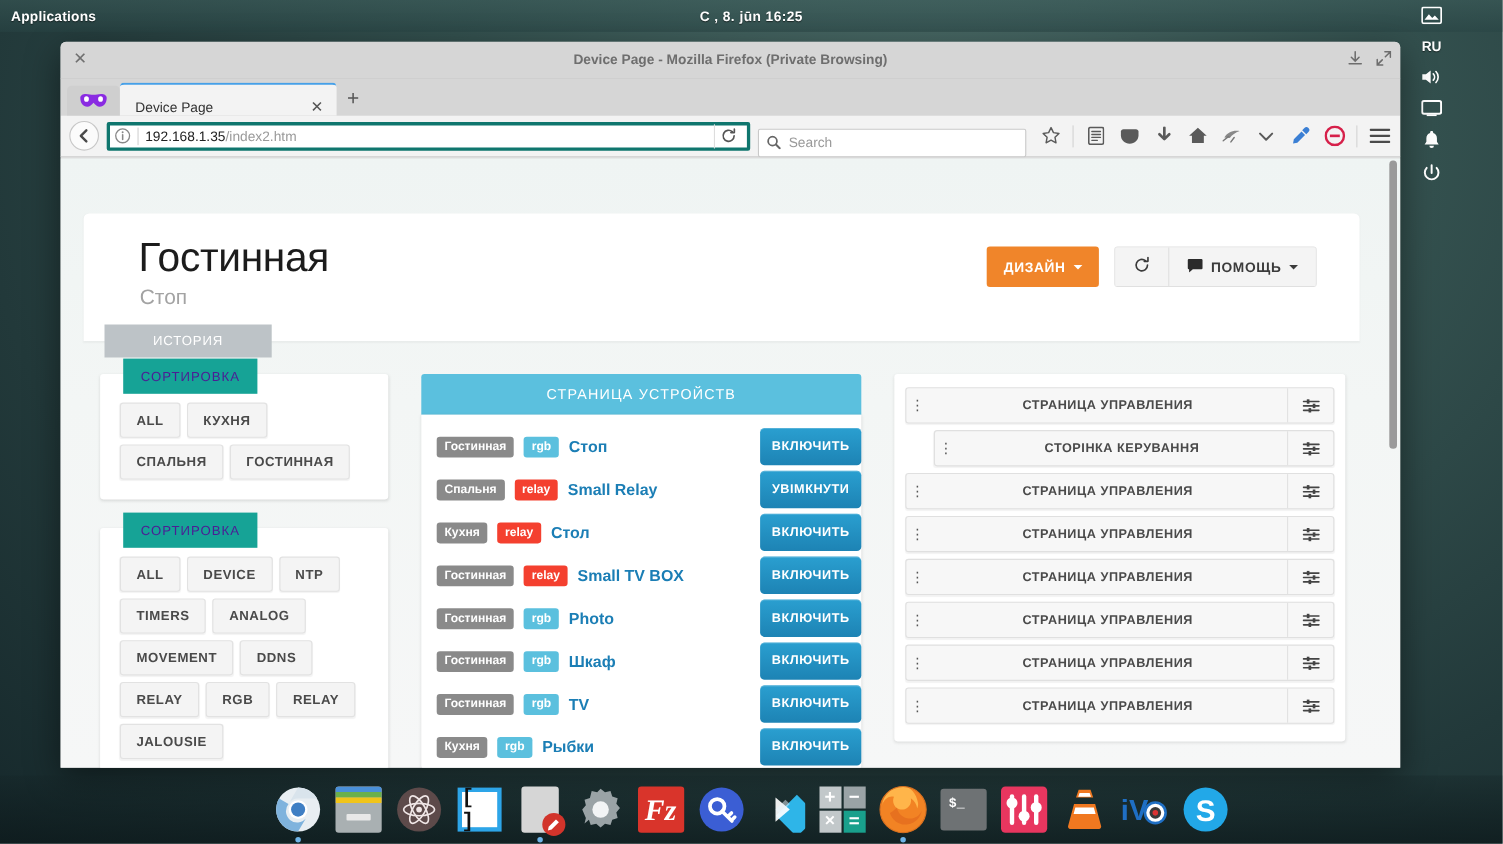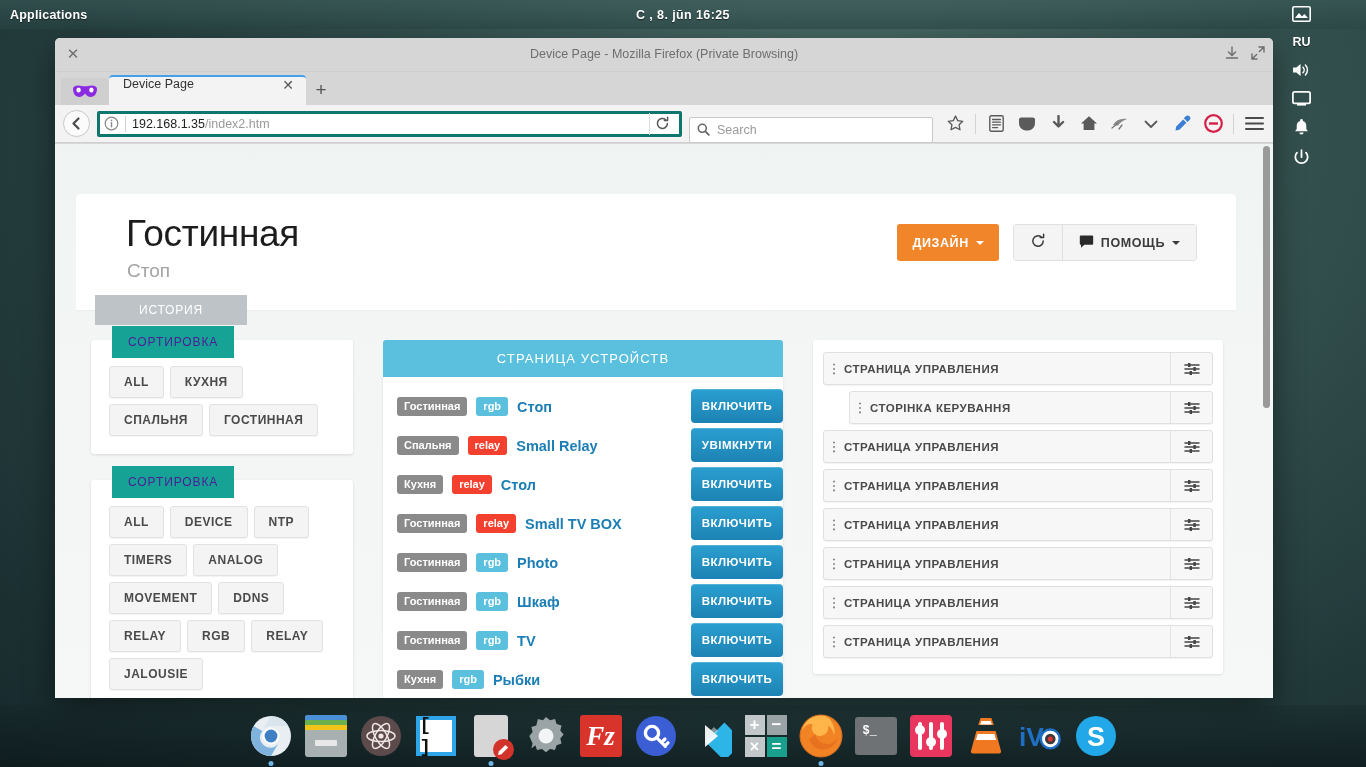--- a/index.html
+++ b/index.html
@@ -41,21 +41,21 @@
     border-radius: 5px 5px 0 0;
     box-shadow: 0 10px 32px rgba(0,0,0,.45);
     overflow: hidden;
   }
   #titlebar {
     height: 34px; position: relative; background: #d6d6d6;
     border-bottom: 1px solid #cfcfcf;
   }
   #titlebar .wtitle {
     position: absolute; left: 0; right: 0; top: 9px; text-align: center;
-    font-size: 12.5px; font-weight: normal; color: #6e6e6e;
+    font-size: 12.5px; font-weight: bold; color: #6e6e6e;
   }
   #titlebar .wclose {
     position: absolute; left: 9px; top: 7px; width: 18px; height: 18px;
     color: #707070; font-size: 15px; line-height: 18px; text-align: center;
     cursor: pointer;
   }
   #titlebar .wright {
     position: absolute; right: 8px; top: 8px; display: flex; gap: 12px;
     color: #6d6d6d;
   }
@@ -63,21 +63,21 @@
   
   #tabstrip {
     height: 33px; background: #d6d6d6; display: flex; align-items: flex-end;
     padding-left: 6px; position: relative;
   }
   .pbadge {
     width: 48px; height: 27px; display: flex; align-items: center; justify-content: center;
     background: #cfcfcf; border-radius: 4px 4px 0 0;
   }
   .tab {
-    display: flex; align-items: flex-start; height: 30px; width: 197px;
+    display: flex; align-items: flex-end; height: 30px; width: 197px;
     background: #f3f3f3; border-radius: 4px 4px 0 0;
     border-top: 2px solid #46a0e8;
     padding: 0 8px 0 14px; position: relative;
   }
   .tab .tlabel { font-size: 12.5px; color: #333; flex: 1; }
   .tab .tclose { color: #555; font-size: 14px; cursor: pointer; padding: 0 4px; }
   .newtab {
     width: 30px; height: 30px; display: flex; align-items: center; justify-content: center;
     font-size: 19px; color: #555; cursor: pointer; font-weight: 300;
   }
@@ -215,21 +215,21 @@
   .ctrl-panel { background: #fff; border-radius: 3px; padding: 12px 10px 10px 10px;
                 box-shadow: 0 1px 3px rgba(0,0,0,.1); }
   .ctrl-item {
     display: flex; align-items: center; height: 33px; margin-bottom: 6px;
     background: #f7f7f7; border: 1px solid #e0e0e0; border-radius: 3px;
     box-shadow: 0 1px 1px rgba(0,0,0,.05); cursor: pointer;
   }
   .ctrl-item.indented { margin-left: 26px; }
   .ctrl-item .kebab { width: 20px; text-align: center; color: #555; font-size: 13px; line-height: 8px; }
   .ctrl-item .clabel {
-    flex: 1; text-align: left; font-size: 11.5px; font-weight: bold;
+    flex: 1; text-align: center; font-size: 11.5px; font-weight: bold;
     color: #4a4a4a; letter-spacing: .5px;
   }
   .ctrl-item .sliders {
     width: 42px; display: flex; align-items: center; justify-content: center;
     border-left: 1px solid #e2e2e2; height: 100%;
   }
 
   
   #dock {
     position: absolute; left: 0; bottom: 0; width: 1366px; height: 62px;

